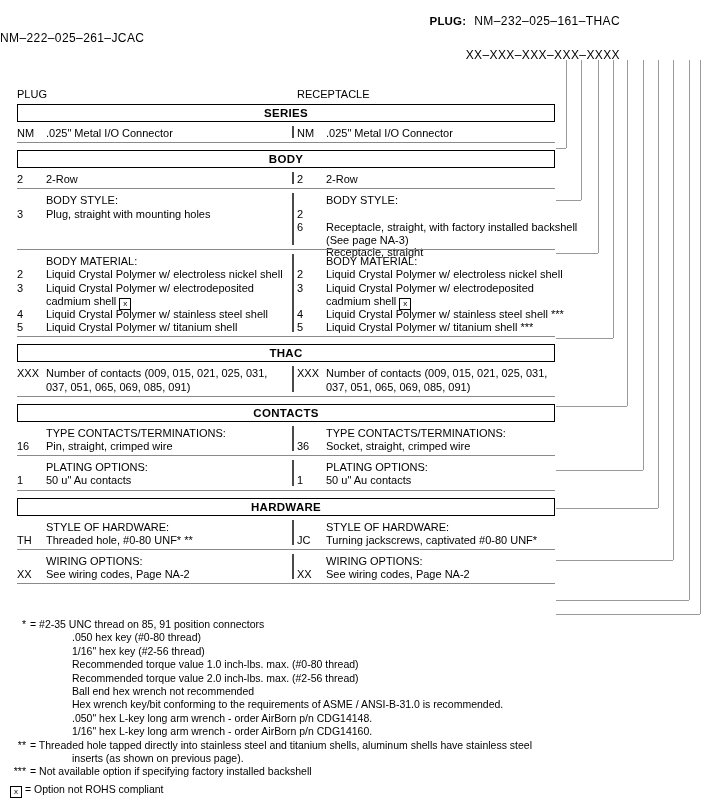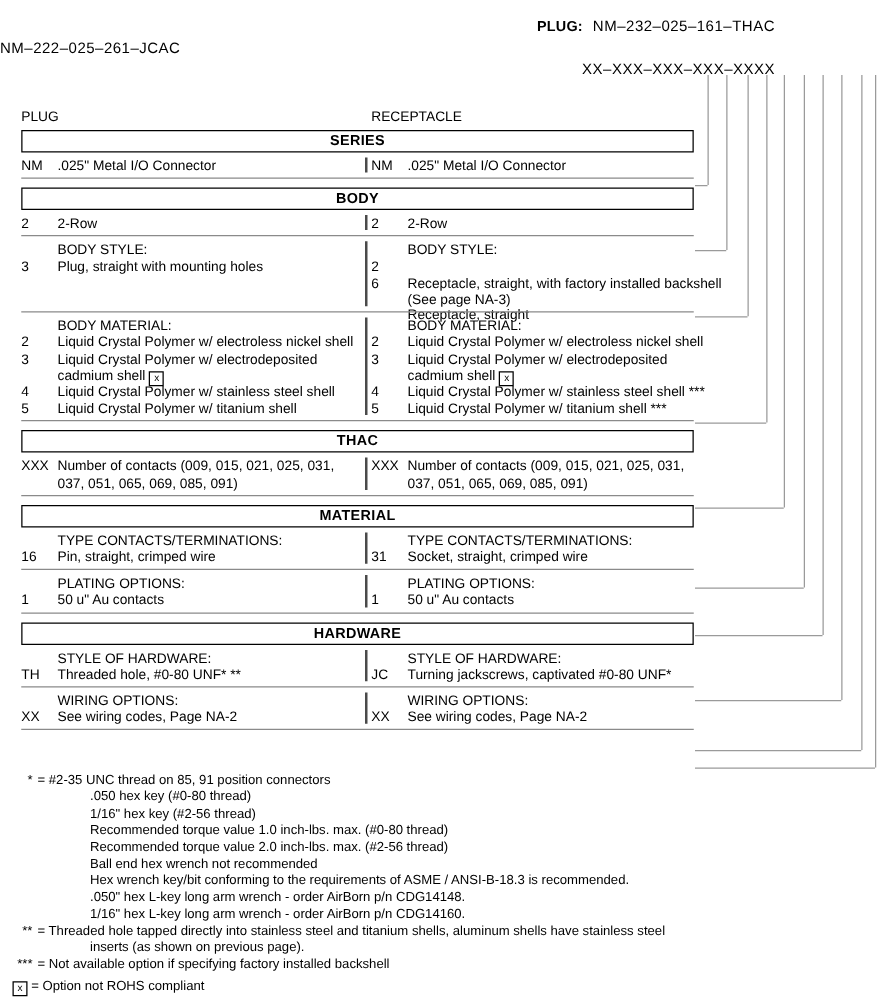--- a/index.html
+++ b/index.html
@@ -161,26 +161,26 @@
       <div class="rule" style="left: 17px; top: 336.4px; width: 538px;"></div>
       <div class="sec-bar" style="top: 344.4px; width: 538px;">THAC</div>
       <div class="code" style="left: 17px; top: 367.4px;">XXX</div>
       <div class="desc" style="left: 46px; top: 367.4px;">Number of contacts (009, 015, 021, 025, 031,</div>
       <div class="desc" style="left: 46px; top: 380.6px;">037, 051, 065, 069, 085, 091)</div>
       <div class="code" style="left: 297px; top: 367.4px;">XXX</div>
       <div class="desc" style="left: 326px; top: 367.4px;">Number of contacts (009, 015, 021, 025, 031,</div>
       <div class="desc" style="left: 326px; top: 380.6px;">037, 051, 065, 069, 085, 091)</div>
       <div class="vdiv" style="left: 292px; top: 366.4px; height: 25.4px;"></div>
       <div class="rule" style="left: 17px; top: 395.8px; width: 538px;"></div>
-      <div class="sec-bar" style="top: 403.8px; width: 538px;">MATERIAL</div>
+      <div class="sec-bar" style="top: 403.8px; width: 538px;">CONTACTS</div>
       <div class="hdr" style="left: 46px; top: 426.8px;">TYPE CONTACTS/TERMINATIONS:</div>
       <div class="hdr" style="left: 326px; top: 426.8px;">TYPE CONTACTS/TERMINATIONS:</div>
       <div class="code" style="left: 17px; top: 440px;">16</div>
       <div class="desc" style="left: 46px; top: 440px;">Pin, straight, crimped wire</div>
-      <div class="code" style="left: 297px; top: 440px;">31</div>
+      <div class="code" style="left: 297px; top: 440px;">36</div>
       <div class="desc" style="left: 326px; top: 440px;">Socket, straight, crimped wire</div>
       <div class="vdiv" style="left: 292px; top: 425.8px; height: 25.4px;"></div>
       <div class="rule" style="left: 17px; top: 455.2px; width: 538px;"></div>
       <div class="hdr" style="left: 46px; top: 461.2px;">PLATING OPTIONS:</div>
       <div class="hdr" style="left: 326px; top: 461.2px;">PLATING OPTIONS:</div>
       <div class="code" style="left: 17px; top: 474.4px;">1</div>
       <div class="desc" style="left: 46px; top: 474.4px;">50 u" Au contacts</div>
       <div class="code" style="left: 297px; top: 474.4px;">1</div>
       <div class="desc" style="left: 326px; top: 474.4px;">50 u" Au contacts</div>
       <div class="vdiv" style="left: 292px; top: 460.2px; height: 25.4px;"></div>
@@ -205,21 +205,21 @@
     </div>
 
   <div id="footnotes">
       <div class="fn-mark" style="left: 0px; width: 26px; top: 618px;">*</div>
       <div class="fn" style="left: 30px; top: 618px;">= #2-35 UNC thread on 85, 91 position connectors</div>
       <div class="fn" style="left: 72px; top: 631.4px;">.050 hex key (#0-80 thread)</div>
       <div class="fn" style="left: 72px; top: 644.8px;">1/16" hex key (#2-56 thread)</div>
       <div class="fn" style="left: 72px; top: 658.2px;">Recommended torque value 1.0 inch-lbs. max. (#0-80 thread)</div>
       <div class="fn" style="left: 72px; top: 671.6px;">Recommended torque value 2.0 inch-lbs. max. (#2-56 thread)</div>
       <div class="fn" style="left: 72px; top: 685px;">Ball end hex wrench not recommended</div>
-      <div class="fn" style="left: 72px; top: 698.4px;">Hex wrench key/bit conforming to the requirements of ASME / ANSI-B-18.3 is recommended.</div>
+      <div class="fn" style="left: 72px; top: 698.4px;">Hex wrench key/bit conforming to the requirements of ASME / ANSI-B-31.0 is recommended.</div>
       <div class="fn" style="left: 72px; top: 711.8px;">.050" hex L-key long arm wrench - order AirBorn p/n CDG14148.</div>
       <div class="fn" style="left: 72px; top: 725.2px;">1/16" hex L-key long arm wrench - order AirBorn p/n CDG14160.</div>
       <div class="fn-mark" style="left: 0px; width: 26px; top: 738.6px;">**</div>
       <div class="fn" style="left: 30px; top: 738.6px;">= Threaded hole tapped directly into stainless steel and titanium shells, aluminum shells have stainless steel</div>
       <div class="fn" style="left: 72px; top: 752px;">inserts (as shown on previous page).</div>
       <div class="fn-mark" style="left: 0px; width: 26px; top: 765.4px;">***</div>
       <div class="fn" style="left: 30px; top: 765.4px;">= Not available option if specifying factory installed backshell</div>
     </div>
 
   <div class="fn" style="left:10px;top:783px;">

